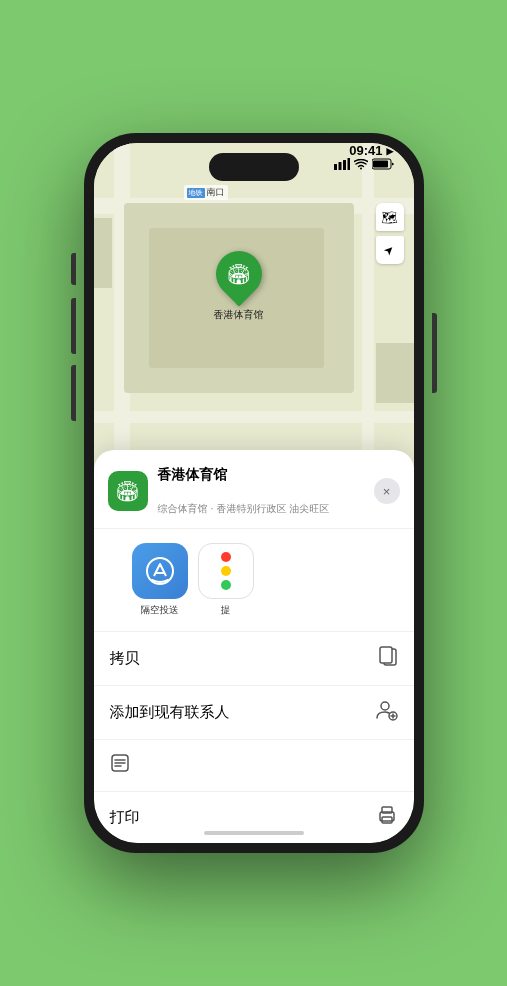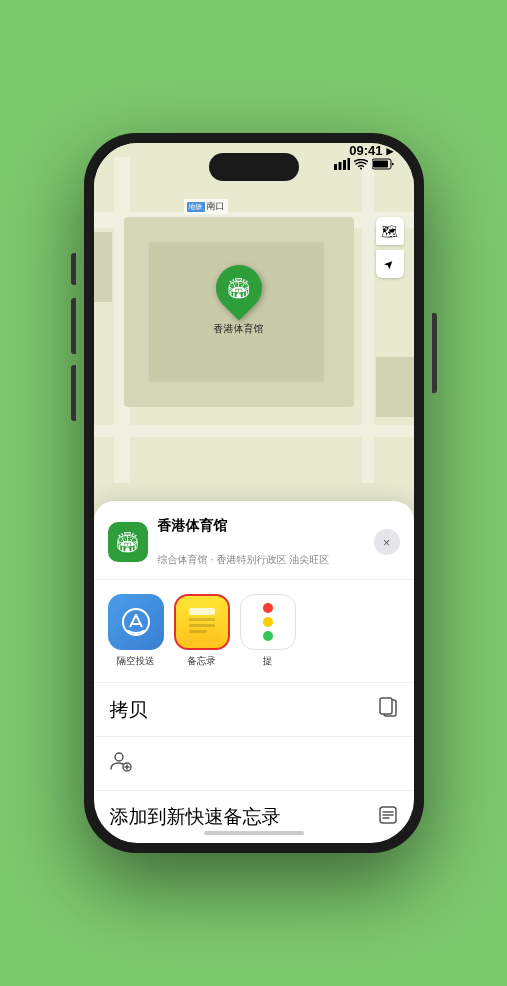--- a/index.html
+++ b/index.html
@@ -75,21 +75,20 @@
       left: 0;
       right: 0;
       height: 340px;
       background: #e8ead0;
       overflow: hidden;
     }
     .map-bg {
       width: 100%;
       height: 100%;
       position: relative;
-      margin-top: 14px;
     }
     
     .map-block-main {
       position: absolute;
       top: 60px;
       left: 30px;
       width: 230px;
       height: 190px;
       background: #d4d6b8;
       border-radius: 4px;
@@ -286,20 +285,21 @@
       color: #666;
       cursor: pointer;
     }
     
     .share-row {
       display: flex;
       padding: 14px 14px;
       gap: 10px;
       overflow-x: auto;
       scrollbar-width: none;
+      margin-left: 24px;
     }
     .share-row::-webkit-scrollbar { display: none; }
     .share-item {
       display: flex;
       flex-direction: column;
       align-items: center;
       gap: 5px;
       min-width: 56px;
     }
     .share-icon-wrap {
@@ -350,21 +350,21 @@
     .action-list { border-top: 1px solid #f0f0f0; }
     .action-row {
       display: flex;
       align-items: center;
       justify-content: space-between;
       padding: 13px 16px;
       border-bottom: 1px solid #f0f0f0;
     }
     .action-row:last-child { border-bottom: none; }
     .action-label {
-      font-size: 19px;
+      font-size: 15px;
       color: #000;
       text-align: center;
     }
     .action-icon {
       font-size: 18px;
       color: #555;
     }
     
     .home-indicator {
       position: absolute;
@@ -526,31 +526,20 @@
               <path d="M9 20 L15 8 L21 20" stroke="white" stroke-width="2" fill="none" stroke-linejoin="round"></path>
               <path d="M11 17 L19 17" stroke="white" stroke-width="2"></path>
               <path d="M7 24 Q15 28 23 24" stroke="white" stroke-width="2" fill="none" stroke-linecap="round"></path>
             </svg>
           </div>
           <span class="share-label">隔空投送</span>
         </div>
 
 
 
-        <div class="share-item">
-          <div class="share-icon-wrap share-icon-notes">
-            <div class="notes-lines">
-              <div class="notes-header-bar"></div>
-              <div class="notes-line"></div>
-              <div class="notes-line"></div>
-              <div class="notes-line" style="width:70%;"></div>
-            </div>
-          </div>
-          <span class="share-label">备忘录</span>
-        </div>
 
         <div class="share-item">
           <div class="share-icon-wrap share-icon-colored" style="width:56px;height:56px;border-radius:14px;overflow:hidden;display:flex;align-items:center;justify-content:center;background:white;border:1px solid #e0e0e0;">
             <div class="colored-dots">
               <div class="dot-red"></div>
               <div class="dot-yellow"></div>
               <div class="dot-green"></div>
             </div>
           </div>
           <span class="share-label">提</span>
@@ -564,38 +553,48 @@
           <span class="action-icon">
             <svg width="20" height="22" viewBox="0 0 20 22" fill="none">
               <rect x="6" y="4" width="12" height="16" rx="2" stroke="#555" stroke-width="1.5"></rect>
               <rect x="2" y="2" width="12" height="16" rx="2" fill="white" stroke="#555" stroke-width="1.5"></rect>
             </svg>
           </span>
         </div>
 
 
         <div class="action-row">
+          <span class="action-label">添加到现有联系人</span>
           <span class="action-icon">
             <svg width="22" height="22" viewBox="0 0 22 22" fill="none">
               <circle cx="9" cy="7" r="4" stroke="#555" stroke-width="1.5"></circle>
               <path d="M1 19 Q1 13 9 13 Q13 13 15 16" stroke="#555" stroke-width="1.5" fill="none" stroke-linecap="round"></path>
               <circle cx="17" cy="17" r="4" fill="white" stroke="#555" stroke-width="1.5"></circle>
               <path d="M15 17 L19 17 M17 15 L17 19" stroke="#555" stroke-width="1.5" stroke-linecap="round"></path>
             </svg>
           </span>
         </div>
 
         <div class="action-row">
-          <span class="action-label">添加到新快速备忘录</span>
           <span class="action-icon">
             <svg width="20" height="20" viewBox="0 0 20 20" fill="none">
               <rect x="2" y="2" width="16" height="16" rx="3" stroke="#555" stroke-width="1.5"></rect>
               <path d="M5 7 L15 7 M5 10 L15 10 M5 13 L11 13" stroke="#555" stroke-width="1.5" stroke-linecap="round"></path>
             </svg>
           </span>
         </div>
 
+        <div class="action-row">
+          <span class="action-label">打印</span>
+          <span class="action-icon">
+            <svg width="22" height="20" viewBox="0 0 22 20" fill="none">
+              <rect x="4" y="7" width="14" height="9" rx="2" stroke="#555" stroke-width="1.5"></rect>
+              <rect x="6" y="2" width="10" height="6" rx="1" stroke="#555" stroke-width="1.5"></rect>
+              <rect x="6" y="12" width="10" height="6" rx="1" stroke="#555" stroke-width="1.5"></rect>
+            </svg>
+          </span>
+        </div>
       </div>
 
       <div class="home-indicator"></div>
     </div>
   </div>
 </div>
 
 </body></html>

